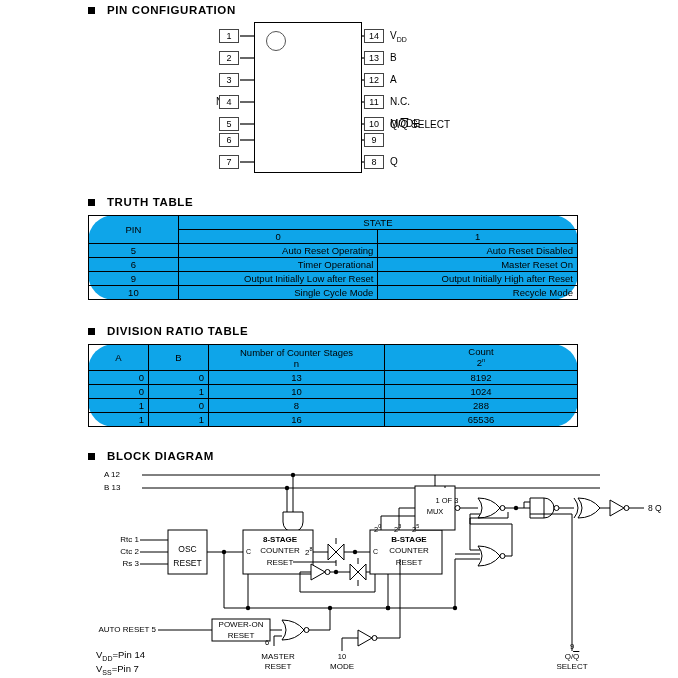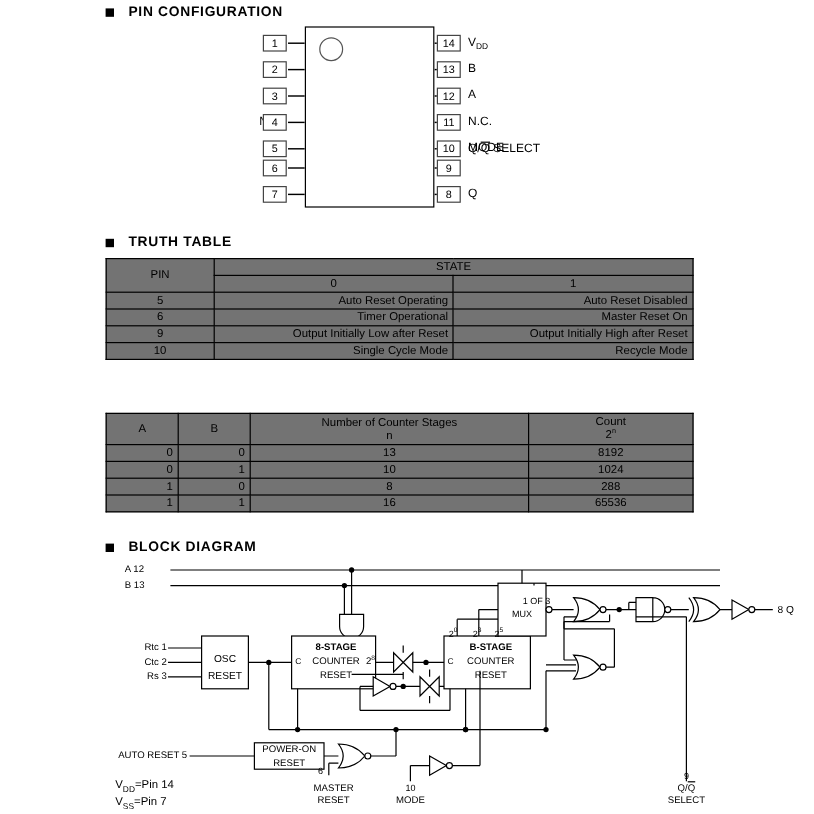--- a/index.html
+++ b/index.html
@@ -71,21 +71,22 @@
   }
   .pinlabel.left { text-align: right; }
   .pinlabel sub { font-size: 7px; }
   .ovl { text-decoration: overline; }
 
   
   table.dt {
     position: absolute;
     border-collapse: collapse;
     font-size: 9.5px;
-    background: #737373;
+    background: #0ea5e9;
+    border-radius: 26px;
   }
   table.dt td, table.dt th {
     border: 1px solid #000;
     padding: 1px 4px;
     font-weight: normal;
     height: 13px;
     box-sizing: border-box;
   }
   table.dt .ctr { text-align: center; }
   table.dt .lft { text-align: right; }
@@ -206,27 +207,31 @@
       <td class="lft">Output Initially High after Reset</td>
     </tr>
     <tr>
       <td class="ctr">10</td>
       <td class="lft">Single Cycle Mode</td>
       <td class="lft">Recycle Mode</td>
     </tr>
   </tbody>
     </table>
 
+  <div class="section-head" style="left:88px; top:325px;">
+    <span class="bullet"></span>
+    <span class="section-title">DIVISION RATIO TABLE</span>
+  </div>
 
   <table class="dt" style="left:88px; top:344px; width:490px;">
     <tbody>
         <tr>
       <td class="ctr" style="width:60px; height:26px;">A</td>
       <td class="ctr" style="width:60px;">B</td>
-      <td class="ctr" style="width:232px;margin-top:36px;">
+      <td class="ctr" style="width:176px;margin-top:36px;">
         <span>Number of Counter Stages</span><br>
         <span>n</span>
       </td>
       <td class="ctr">
         <span>Count</span><br>
         <span>2</span><sup style="font-size:6px;">n</sup>
       </td>
     </tr>
     <tr>
       <td class="lft">0</td>

